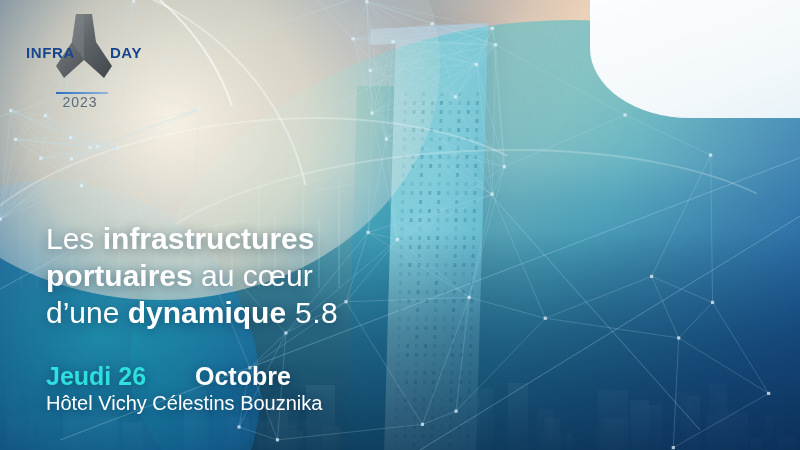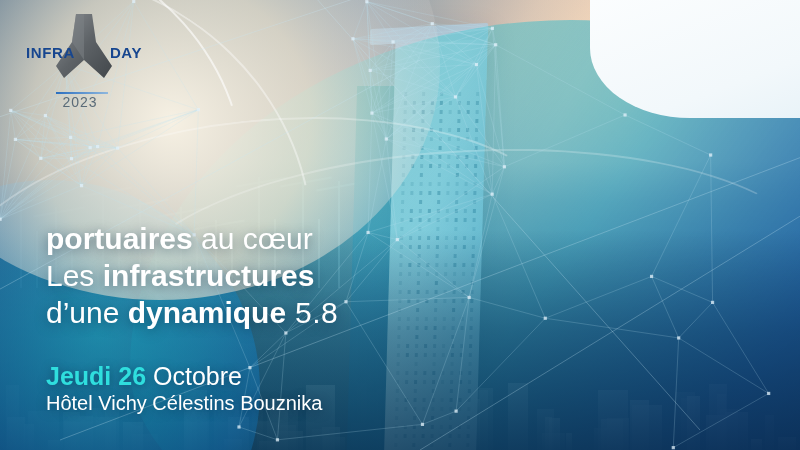--- a/index.html
+++ b/index.html
@@ -193,21 +193,21 @@
   .subhead span.light { font-weight:300; }
   .subhead .four { font-weight:300; letter-spacing:.5px; }
 
   .dateline {
     position:absolute; left:46px; top:362px;
     font-size:25px; font-weight:bold; color:#ffffff;
     text-shadow:0 2px 10px rgba(6,34,62,.5);
     white-space:nowrap;
   }
   .dateline .cyan { color:#2fdede; }
-  .dateline .month { font-weight:normal; }
+  .dateline .month { font-weight:bold;margin-left:42px; }
 
   .venue {
     position:absolute; left:46px; top:392px;
     font-size:20px; color:#ffffff; font-weight:500;
     text-shadow:0 2px 10px rgba(6,34,62,.5);
     white-space:nowrap;
   }
 </style>
 </head>
 <body>
@@ -911,24 +911,24 @@
     <div class="infra">INFRA</div>
     <div class="day">DAY</div>
     <div class="anp-rule"></div>
     <div class="year">2023</div>
   </div>
 
 
 
   <div class="subhead">
     <div>
-      <b>portuaires</b><span class="light"> au cœur</span>
+      <span class="light">Les </span><b>infrastructures</b>
     </div>
     <div>
-      <span class="light">Les </span><b>infrastructures</b>
+      <b>portuaires</b><span class="light"> au cœur</span>
     </div>
     <div>
       <span class="light">d’une </span><b>dynamique</b><span class="four"> 5.8</span>
     </div>
   </div>
 
   <div class="dateline">
     <span class="cyan">Jeudi 26</span><span class="month"> Octobre</span>
   </div>
   <div class="venue">Hôtel Vichy Célestins Bouznika</div>

